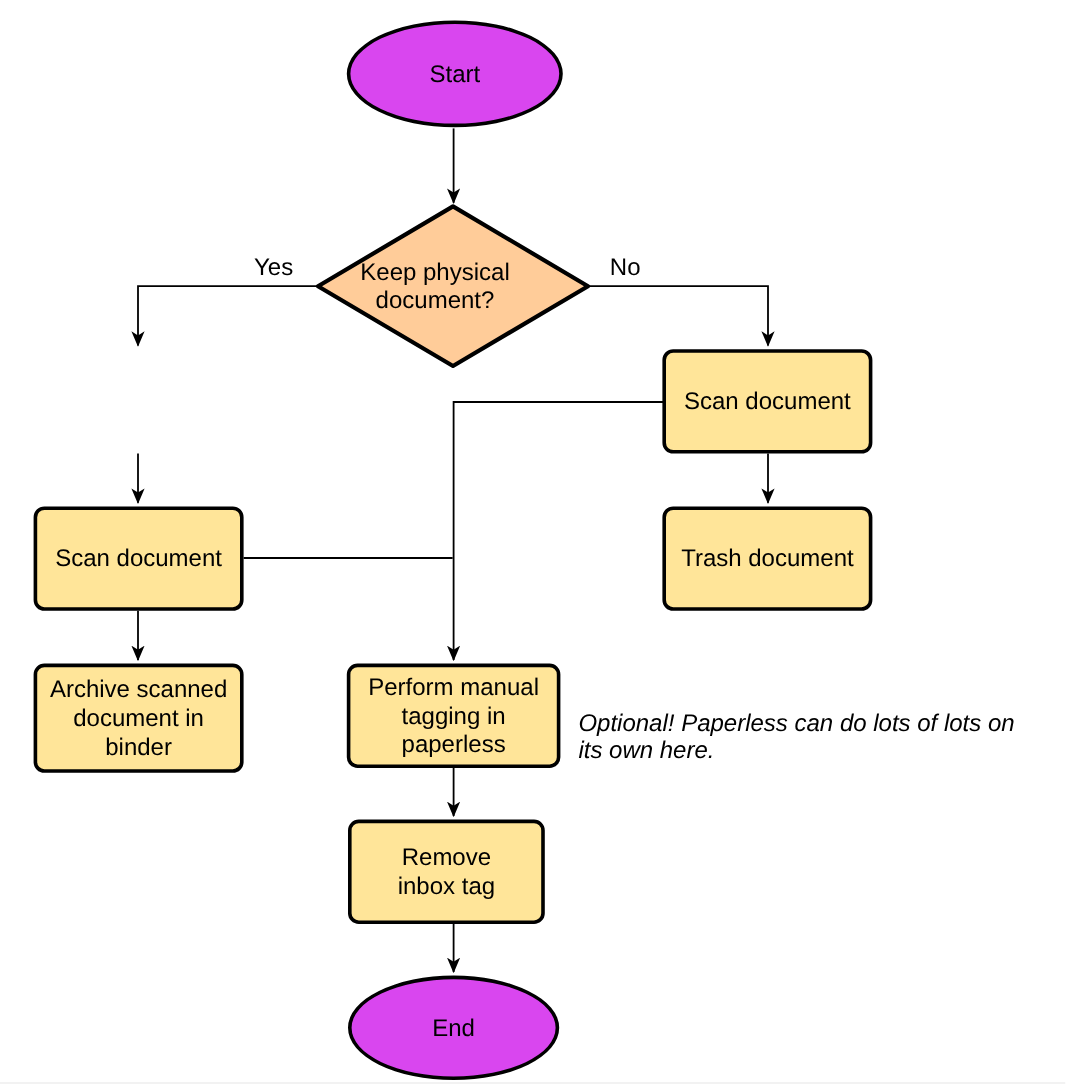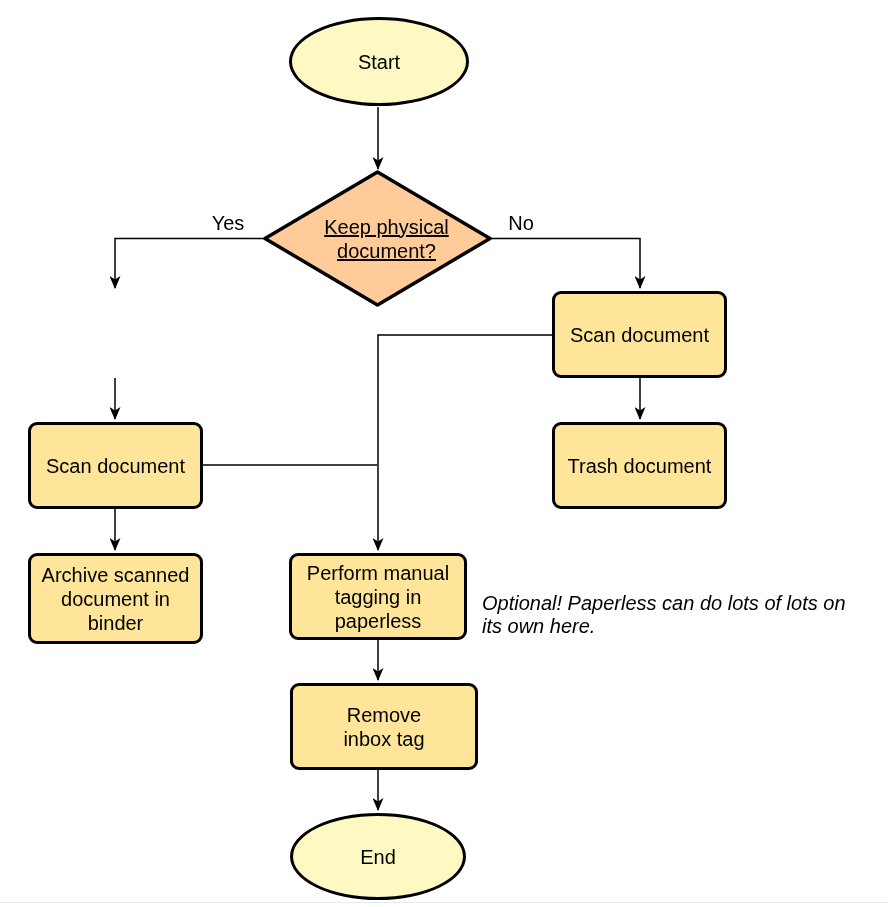--- a/index.html
+++ b/index.html
@@ -30,21 +30,21 @@
     line-height: 24px;
     z-index: 2;
     padding: 0 2px;
   }
   .process {
     background: #ffe599;
     border: 3px solid #000000;
     border-radius: 9px;
   }
   .terminator {
-    background: #fef9c3;
+    background: #d946ef;
     border: 3.5px solid #000000;
     border-radius: 50%;
   }
   .decision-label {
     position: absolute;
     display: flex;
     align-items: center;
     justify-content: center;
     text-align: center;
     white-space: pre-line;
@@ -103,21 +103,21 @@
       <path d="M378,640 L378,680" marker-end="url(#arw)"></path>
       <path d="M378,770 L378,810" marker-end="url(#arw)"></path>
     </g>
     <polygon points="377.5,172 490,238.5 377.5,305 265,238.5" fill="#ffcc99" stroke="#000000" stroke-width="3.5" stroke-linejoin="round"></polygon>
   </svg>
 
   <div class="node terminator" style="left:289px; top:17px; width:180px; height:89px;">
     <span>Start</span>
   </div>
 
-  <div class="decision-label" style="left:274px; top:172px; width:225px; height:133px;text-decoration:underline;">Keep physical
+  <div class="decision-label" style="left:250px; top:172px; width:225px; height:133px;">Keep physical
 document?</div>
 
   <div class="edge-label" style="left:193px; top:211px; width:70px;">Yes</div>
 
   <div class="edge-label" style="left:486px; top:211px; width:70px;">No</div>
 
 
   <div class="node process" style="left:28px; top:422px; width:175px; height:87px;">
     <span>Scan document</span>
   </div>
@@ -138,21 +138,21 @@
 
   <div class="node process" style="left:289px; top:553px; width:178px; height:87px;text-align:center;">
     <span>Perform manual
 tagging in
 paperless</span>
   </div>
 
   <div class="note">Optional! Paperless can do lots of lots on
 its own here.</div>
 
-  <div class="node process" style="left:290px; top:683px; width:188px; height:87px;">
+  <div class="node process" style="left:290px; top:683px; width:164px; height:87px;">
     <span>Remove
 inbox tag</span>
   </div>
 
   <div class="node terminator" style="left:290px; top:813px; width:176px; height:87px;">
     <span>End</span>
   </div>
 
   <div class="bottom-rule"></div>
 

